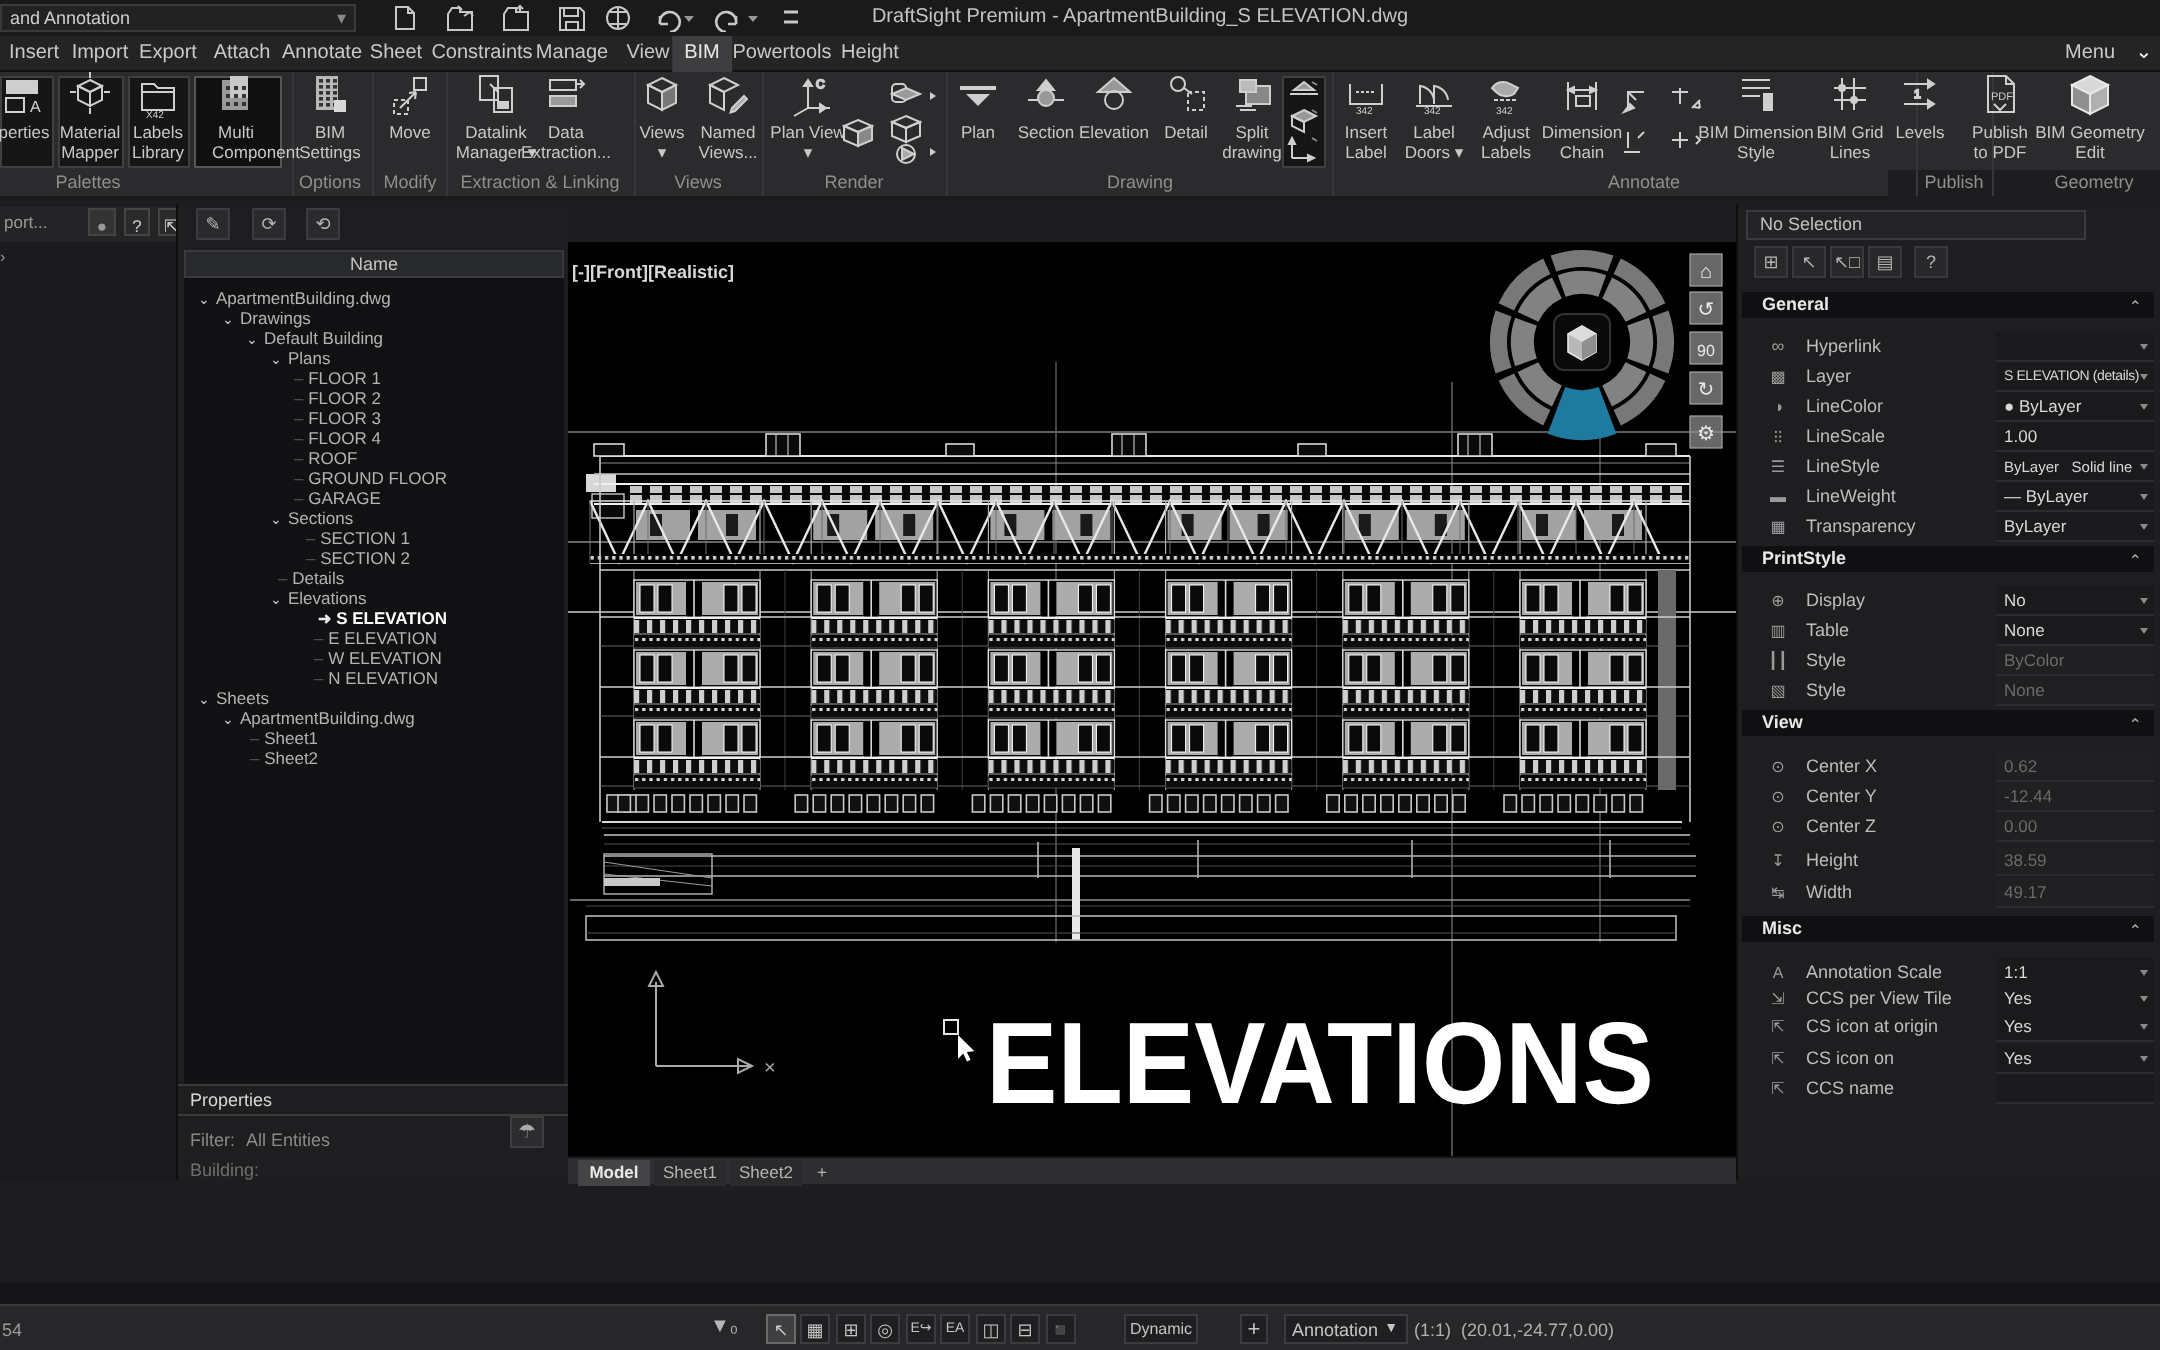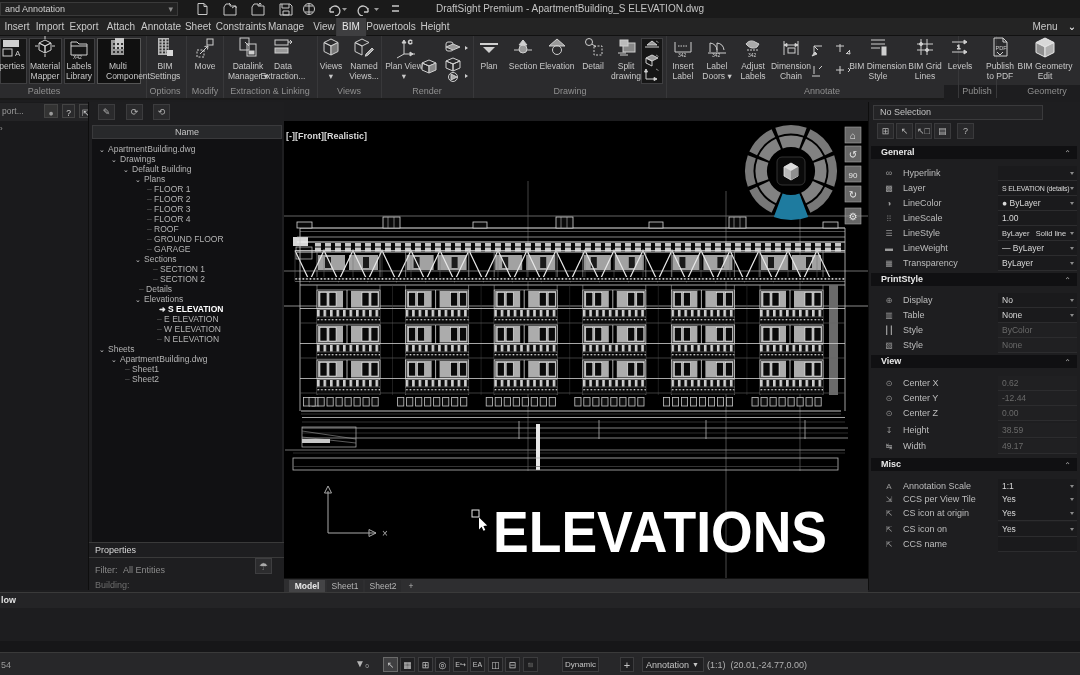--- a/index.html
+++ b/index.html
@@ -806,21 +806,20 @@
         <span class="plab">CS icon on</span>
         <span class="pval pdd">Yes</span>
       </div>
     <div class="prow" style="top:435px">
         <span class="picon">⇱</span>
         <span class="plab">CCS name</span>
         <span class="pval"></span>
       </div>
   </div>
 
-  <div class="abs" id="cmdtitle"><span style="margin-left:1px">low</span></div>
   <div class="abs" id="cmdgap"></div>
   <div class="abs" id="statusbar">
     <span style="position:absolute;left:1px;top:7px;color:#9a9a9a">54</span>
     <span style="position:absolute;left:355px;top:5px;color:#b5b5b5;font-size:10px">▼₀</span>
     <div class="sbtn" style="left:383px;background:#3f3f41;border-color:#6a6a6a">↖</div>
     <div class="sbtn" style="left:400px">▦</div>
     <div class="sbtn" style="left:418px">⊞</div>
     <div class="sbtn" style="left:435px">◎</div>
     <div class="sbtn" style="left:453px;font-size:7px">E↪</div>
     <div class="sbtn" style="left:470px;font-size:7px">EA</div>

